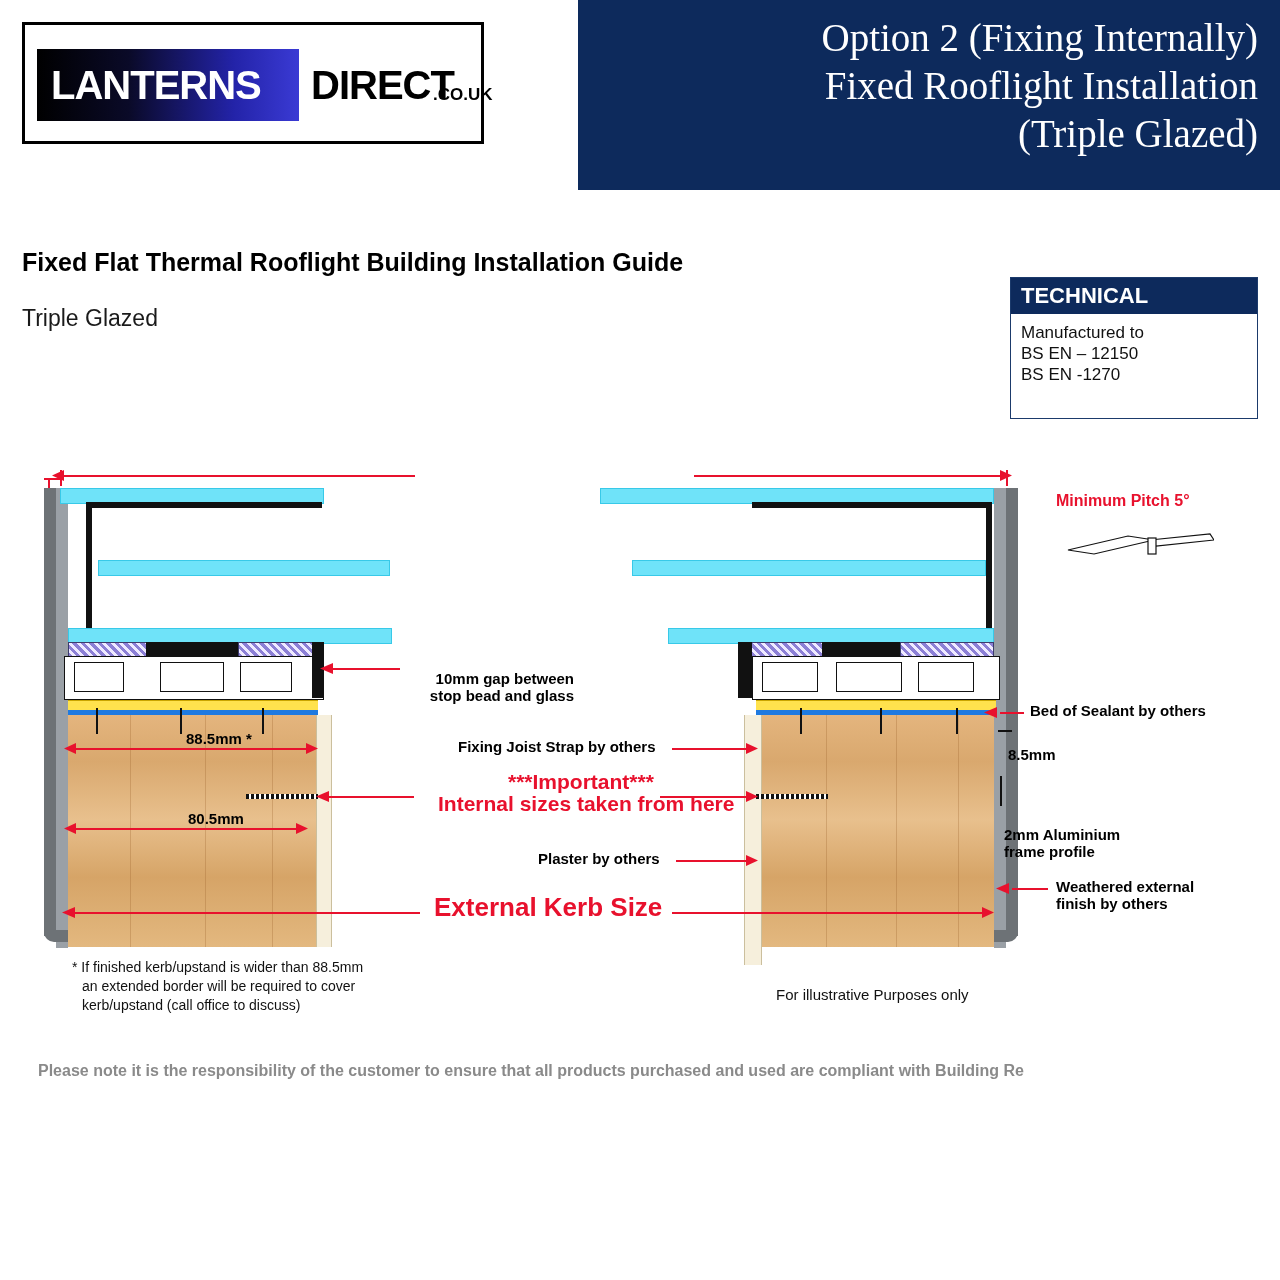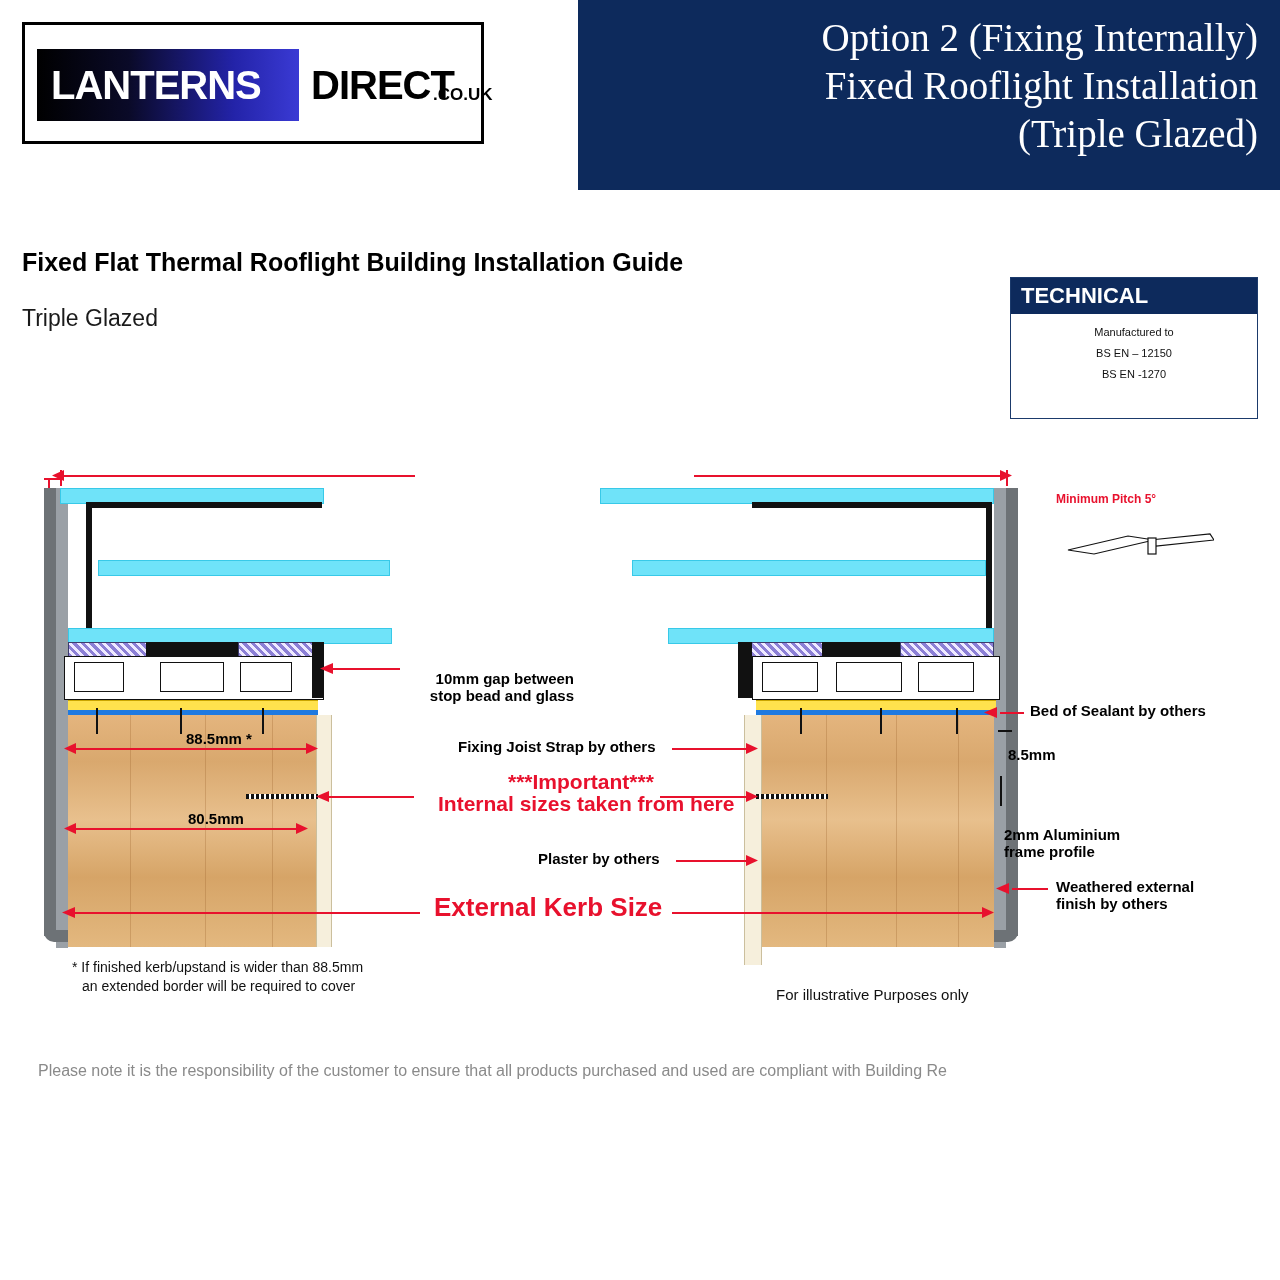--- a/index.html
+++ b/index.html
@@ -65,21 +65,21 @@
   
   .tech-box{
     position:absolute;left:1010px;top:248px;width:248px;height:142px;
     border:1px solid #1b3a6b;background:#fff;box-sizing:border-box;margin-top:29px;
   }
   .tech-head{
     background:#0d2a5c;color:#fff;font-size:22px;font-weight:bold;
     padding:5px 10px;
   }
   .tech-body{
-    padding:8px 10px;font-size:11px;line-height:21px;color:#111;text-align:center;
+    padding:8px 10px;font-size:17px;line-height:21px;color:#111;
   }
 
   
   .diagram{position:absolute;left:0;top:430px;width:1280px;height:590px;}
   .redline{position:absolute;background:#e8112d;height:1.5px;}
   .redv{position:absolute;background:#e8112d;width:1.5px;}
   .blkv{position:absolute;background:#111;width:1.5px;}
   .blkline{position:absolute;background:#111;height:1.5px;}
 
   .lbl{position:absolute;font-size:15px;font-weight:bold;}
@@ -98,23 +98,23 @@
   .greyframe{position:absolute;background:#9aa0a6;}
   .darkgrey{position:absolute;background:#6d7276;}
   .blackbar{position:absolute;background:#111;}
   .sealant{position:absolute;background:#ffe24d;border-top:1px solid #caa500;border-bottom:1px solid #caa500;}
   .bluestrip{position:absolute;background:#1f7ae0;}
 
   .note-small{position:absolute;font-size:14px;line-height:19px;color:#111;}
   .illus{position:absolute;font-size:15px;color:#111;}
   .footer-note{
     position:absolute;left:38px;top:1062px;
-    font-size:16px;color:#8a8a8a;
-  }
-  .pitch-lbl{position:absolute;font-size:12px;font-weight:bold;color:#e8112d;}
+    font-size:16px;color:#8a8a8a;font-weight:bold;
+  }
+  .pitch-lbl{position:absolute;font-size:16px;font-weight:bold;color:#e8112d;}
   .pitch-shape{position:absolute;}
 </style>
 </head>
 <body>
 
 <div class="header-bar">
   <div class="hline">Option 2 (Fixing Internally)</div>
   <div class="hline">Fixed Rooflight Installation</div>
   <div class="hline">(Triple Glazed)</div>
 </div>
@@ -318,17 +318,18 @@
   <svg style="position:absolute;left:62px;top:475px;" width="16" height="16">
       <polygon points="0,7.5 13,2 13,13" fill="#e8112d"></polygon>
     </svg>
   <svg style="position:absolute;left:980px;top:475px;" width="16" height="16">
       <polygon points="14,7.5 2,2 2,13" fill="#e8112d"></polygon>
     </svg>
 
   <div class="note-small" style="left:72px;top:528px;width:420px;">
     <div>* If finished kerb/upstand is wider than 88.5mm</div>
     <div style="padding-left:10px;">an extended border will be required to cover</div>
+    <div style="padding-left:10px;">kerb/upstand (call office to discuss)</div>
   </div>
   <div class="illus" style="left:776px;top:556px;">For illustrative Purposes only</div>
 </div>
 
 <div class="footer-note">Please note it is the responsibility of the customer to ensure that all products purchased and used are compliant with Building Re</div>
 
 </body></html>

